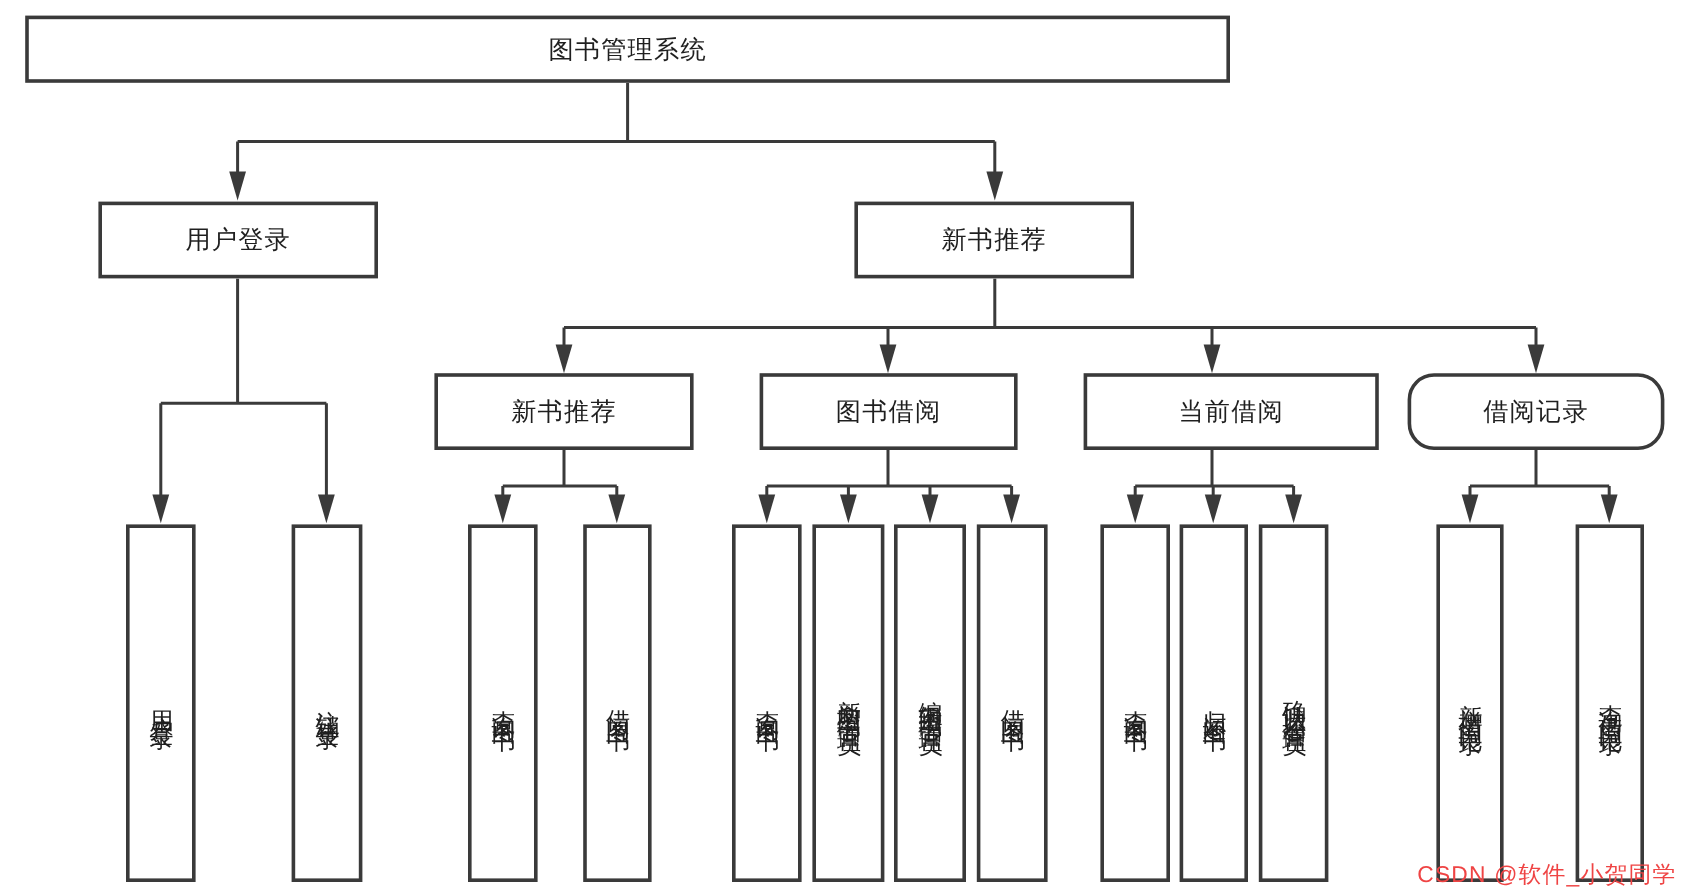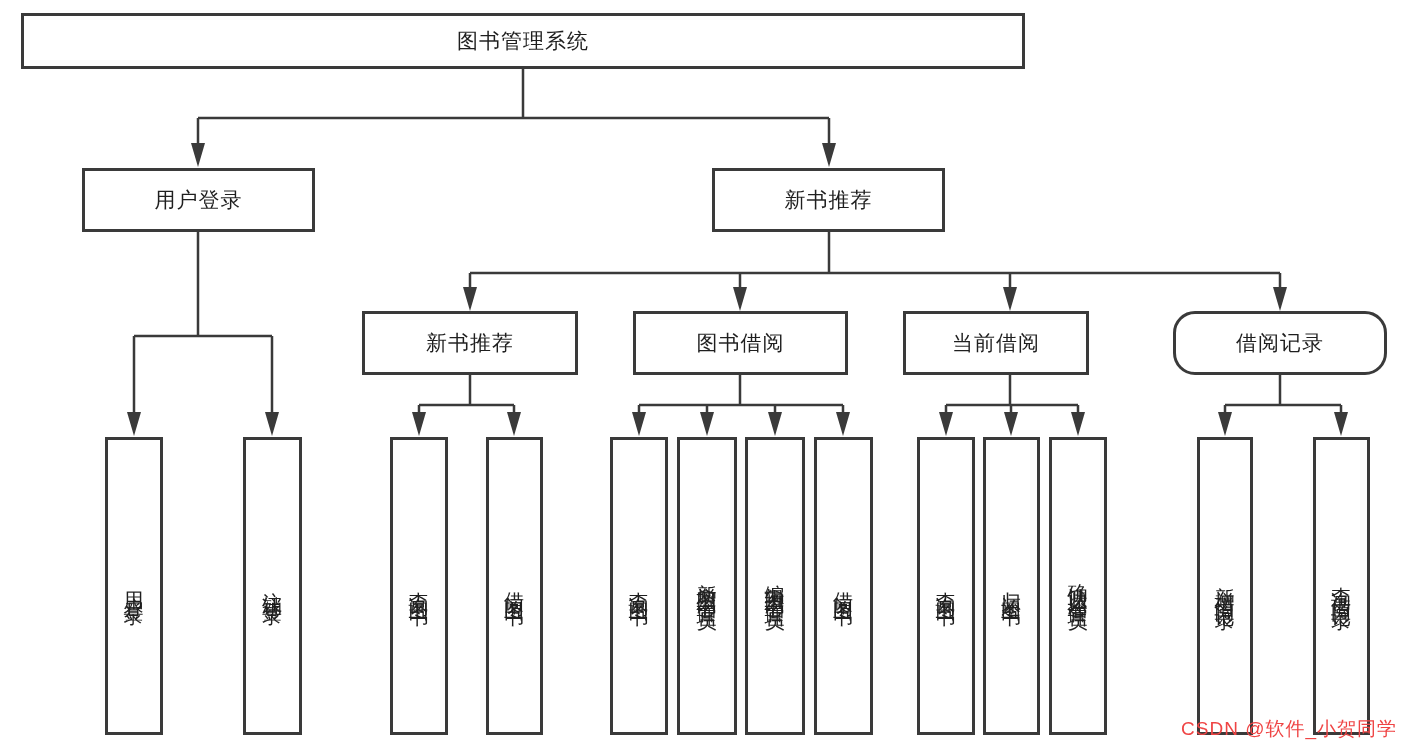--- a/index.html
+++ b/index.html
@@ -46,21 +46,21 @@
     letter-spacing: 5px;
     line-height: 1;
     white-space: nowrap;
   }
   
   .b-root   { left: 21px;   top: 13px;  width: 1004px; height: 56px; }
   .b-login  { left: 82px;   top: 168px; width: 233px;  height: 64px; }
   .b-mgmt   { left: 712px;  top: 168px; width: 233px;  height: 64px; }
   .b-newrec { left: 362px;  top: 311px; width: 216px;  height: 64px; }
   .b-borrow { left: 633px;  top: 311px; width: 215px;  height: 64px; }
-  .b-cur    { left: 903px;  top: 311px; width: 186px;  height: 64px; }
+  .b-cur    { left: 903px;  top: 311px; width: 246px;  height: 64px; }
   .b-rec    { left: 1173px; top: 311px; width: 214px;  height: 64px; border-radius: 22px; }
   .leaf { top: 437px; height: 298px; }
   .b-l-login   { left: 105px;  width: 58px; }
   .b-l-logout  { left: 243px;  width: 59px; }
   .b-nb-query  { left: 390px;  width: 58px; }
   .b-nb-borrow { left: 486px;  width: 57px; }
   .b-bw-query  { left: 610px;  width: 58px; }
   .b-bw-add    { left: 677px;  width: 60px; }
   .b-bw-edit   { left: 745px;  width: 60px; }
   .b-bw-borrow { left: 814px;  width: 59px; }

